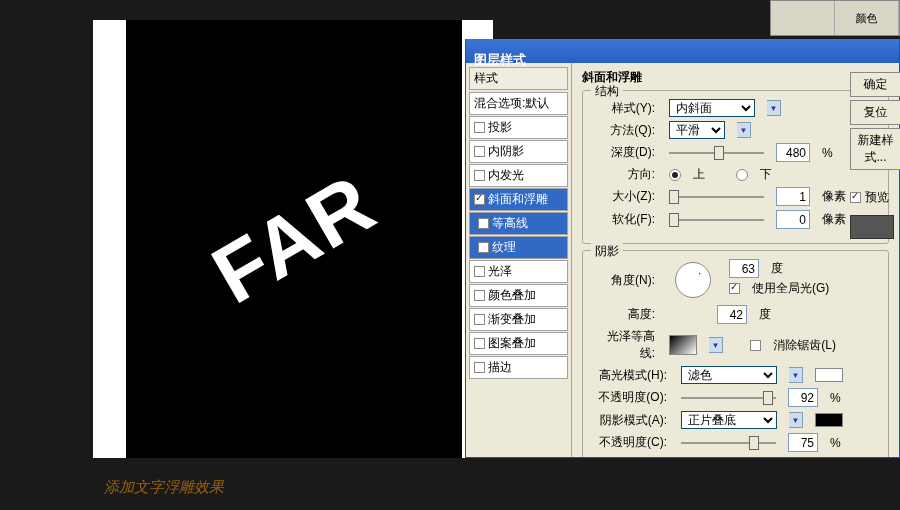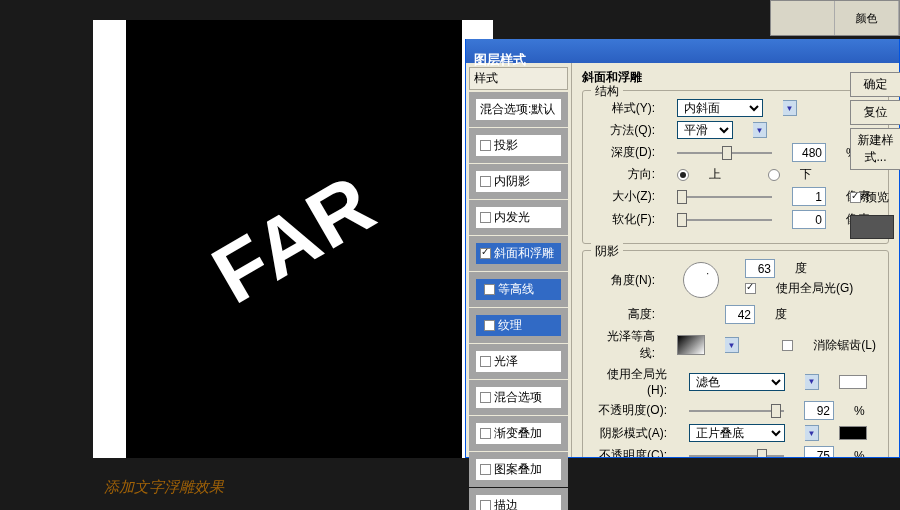--- a/index.html
+++ b/index.html
@@ -5,30 +5,30 @@
 *{margin:0;padding:0;box-sizing:border-box;font-family:"Microsoft YaHei",SimSun,sans-serif;font-size:12px}
 body{background:#1a1a1a;width:900px;height:510px;position:relative;overflow:hidden}
 .canvas-bg{position:absolute;left:93px;top:20px;width:400px;height:438px;background:#fff}
 .canvas-black{position:absolute;left:126px;top:20px;width:336px;height:438px;background:#000;display:flex;align-items:center;justify-content:center}
 .far-text{color:#fff;font-size:82px;font-weight:900;transform:rotate(-30deg);font-family:Arial,sans-serif;letter-spacing:2px}
 .dialog{position:absolute;left:465px;top:39px;width:435px;height:419px;background:#ece9d8;border:1px solid #0054e3;border-top:none}
 .dialog-title{background:linear-gradient(#3b77d6,#2a5fc0);color:#fff;padding:12px 8px;font-size:13px;font-weight:bold;height:24px}
 .dialog-body{display:flex;height:calc(100% - 24px)}
 .styles-panel{width:106px;border-right:1px solid #aca899;padding:4px 3px}
 .styles-header{border:1px solid #aca899;padding:2px 4px;margin-bottom:2px;background:#f0ede0}
-.styles-item{padding:2px 4px;border:7px solid #a3a3a3;margin-bottom:1px;background:#fff;display:flex;align-items:center;gap:3px;cursor:pointer}
+.styles-item{padding:2px 4px;border:1px solid #a3a3a3;margin-bottom:1px;background:#fff;display:flex;align-items:center;gap:3px;cursor:pointer}
 .styles-item.sel{background:#316ac5;color:#fff}
 .styles-item.sub{padding-left:8px}
 .cb{width:11px;height:11px;border:1px solid #888;background:#fff;display:inline-block;flex-shrink:0}
 .cb.on{background:#fff;position:relative}
 .cb.on::after{content:"✓";position:absolute;left:0;top:-3px;font-size:10px;color:#222}
 .settings{flex:1;padding:6px 10px;overflow:hidden}
 .fieldset{border:1px solid #aca899;border-radius:3px;padding:8px 10px 10px;margin-bottom:6px;position:relative}
 .fieldset-title{position:absolute;top:-8px;left:8px;background:#ece9d8;padding:0 4px}
-.row{display:flex;align-items:center;margin-bottom:4px;gap:20px}
+.row{display:flex;align-items:center;margin-bottom:4px;gap:12px}
 .lbl{width:62px;text-align:right;margin-right:2px}
 select{border:1px solid #0c4a6e;background:#fff;height:18px;font-size:12px;padding:0 2px}
 input[type=text]{border:1px solid #7f9db9;height:19px;padding:0 3px;font-size:12px;text-align:right}
 .slider{width:95px;height:16px;position:relative;background:transparent}
 .slider::before{content:"";position:absolute;left:0;right:0;top:7px;height:2px;background:#999}
 .slider-thumb{position:absolute;width:10px;height:14px;background:#ece9d8;border:1px solid #666;top:1px;cursor:pointer}
 .radio{width:12px;height:12px;border:1px solid #888;border-radius:50%;background:#fff;display:inline-block;position:relative}
 .radio.on::after{content:"";position:absolute;left:2px;top:2px;width:6px;height:6px;background:#222;border-radius:50%}
 .angle-dial{width:36px;height:36px;border:1px solid #888;border-radius:50%;background:#fff;position:relative;margin:0 6px}
 .angle-dial::after{content:"·";position:absolute;left:22px;top:5px;font-size:10px}
@@ -89,21 +89,21 @@
       <div class="styles-item sub sel">
           <span class="cb"></span>
           <span>纹理</span>
         </div>
       <div class="styles-item">
           <span class="cb"></span>
           <span>光泽</span>
         </div>
       <div class="styles-item">
           <span class="cb"></span>
-          <span>混合选项</span>
+          <span>颜色叠加</span>
         </div>
       <div class="styles-item">
           <span class="cb"></span>
           <span>渐变叠加</span>
         </div>
       <div class="styles-item">
           <span class="cb"></span>
           <span>图案叠加</span>
         </div>
       <div class="styles-item">
@@ -169,21 +169,21 @@
               </div>
           </div>
         </div>
         <div class="row">
             <span class="lbl">高度:</span>
             <input type="text" style="width: 30px; margin-left: 48px;" value="42">
             <span>度</span>
           </div>
         <div class="row"><span class="lbl">光泽等高线:</span><span class="gloss-sw"></span><span class="drop-arrow">▼</span>&nbsp;<span class="cb"></span><span>消除锯齿(L)</span></div>
         <div class="row">
-            <span class="lbl" style="width:74px">使用全局光(H):</span>
+            <span class="lbl" style="width:74px">高光模式(H):</span>
             <select style="width:96px"><option>滤色</option></select>
             <span class="drop-arrow">▼</span>
             <span class="swatch" style="background:#fff"></span>
           </div>
         <div class="row">
             <span class="lbl" style="width:74px">不透明度(O):</span>
             <div class="slider">
               <div class="slider-thumb" style="left:82px"></div>
             </div>
             <input type="text" style="width: 30px;" value="92">

